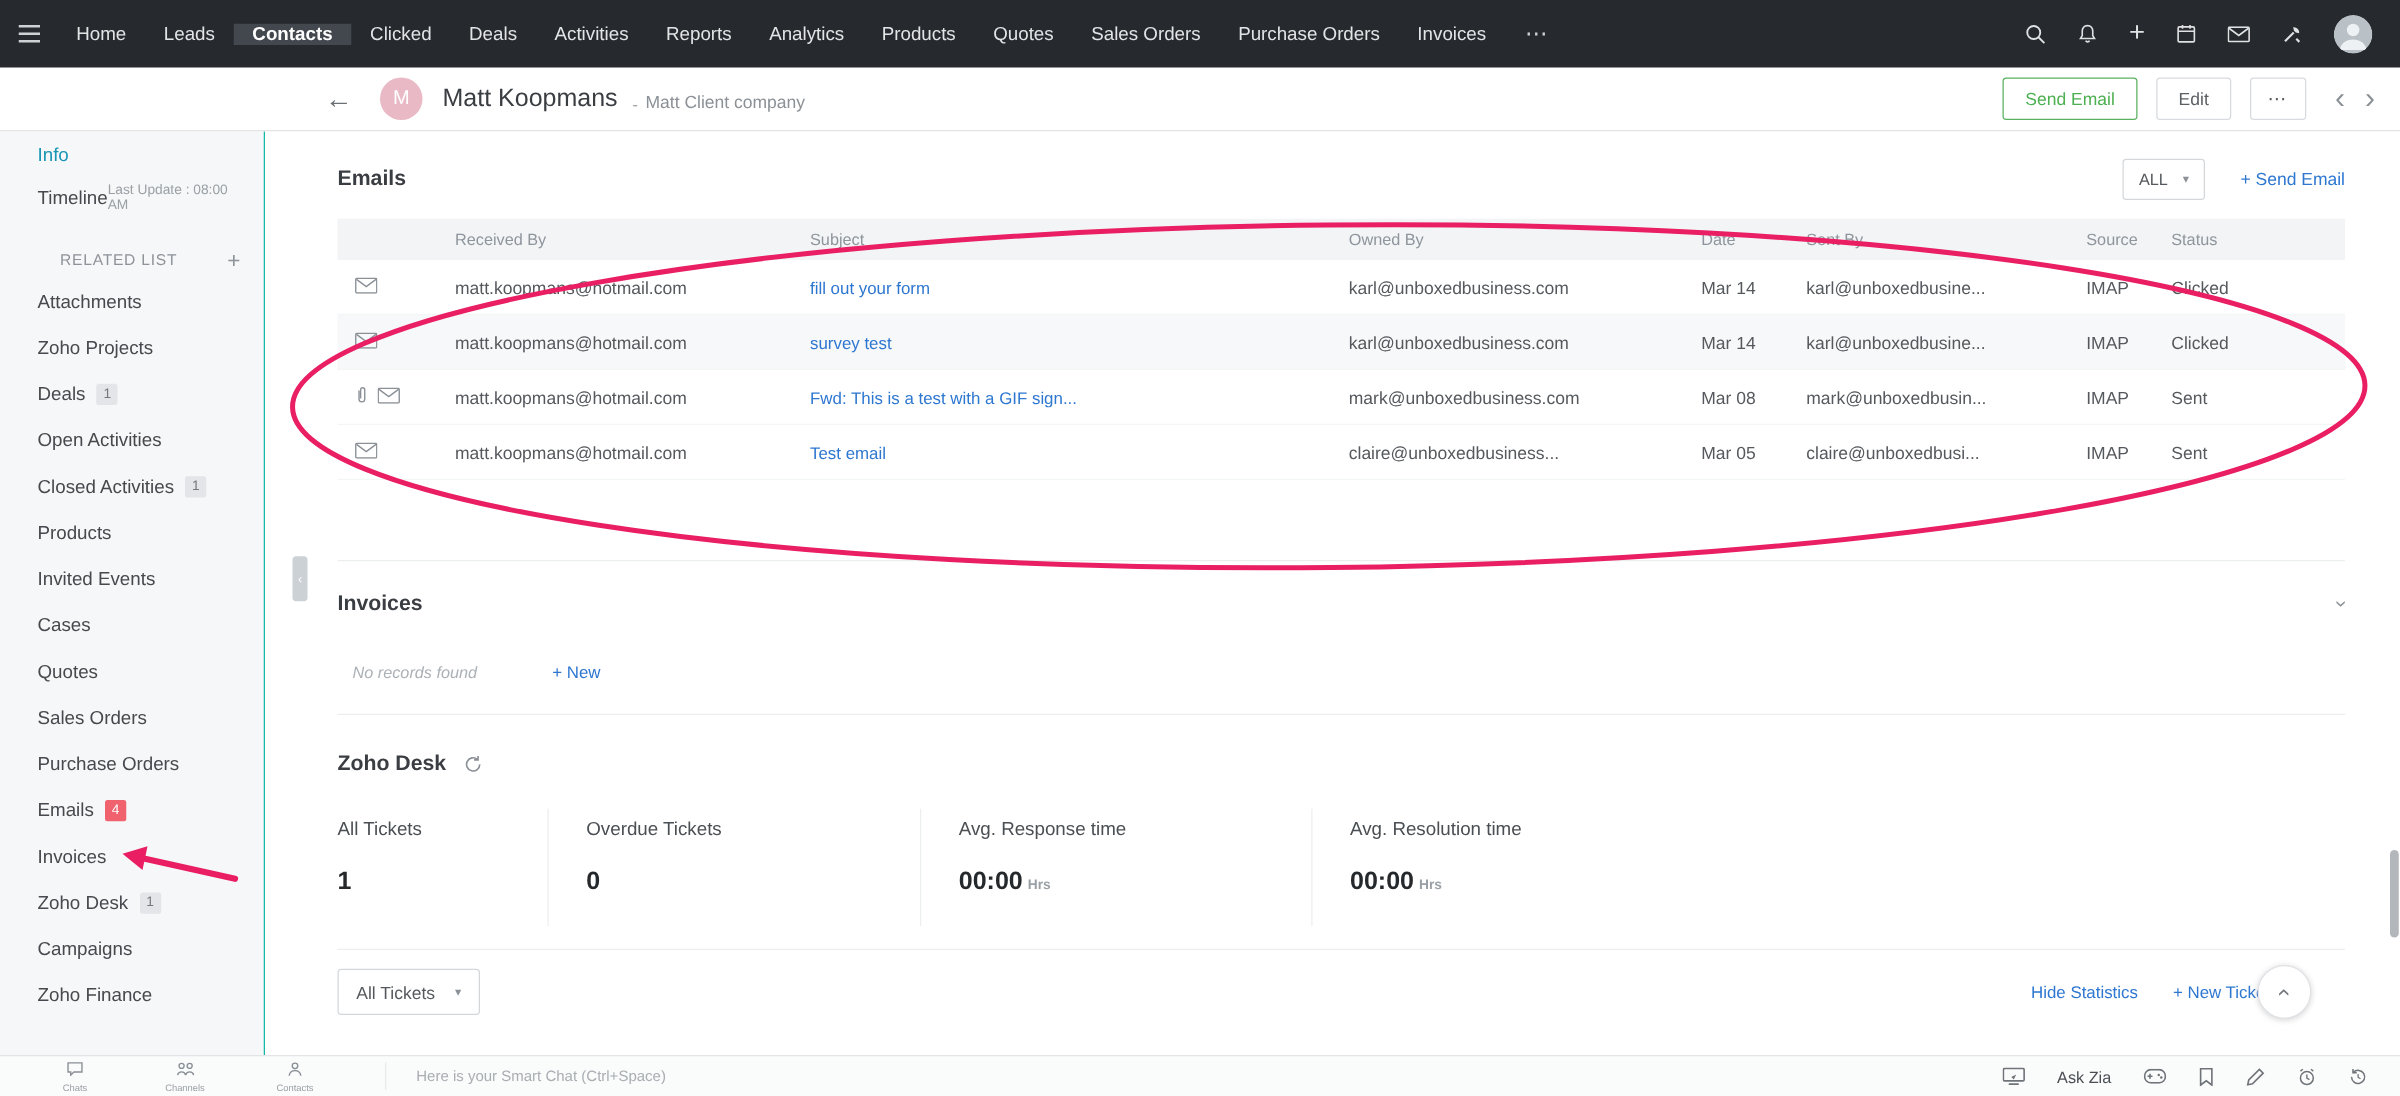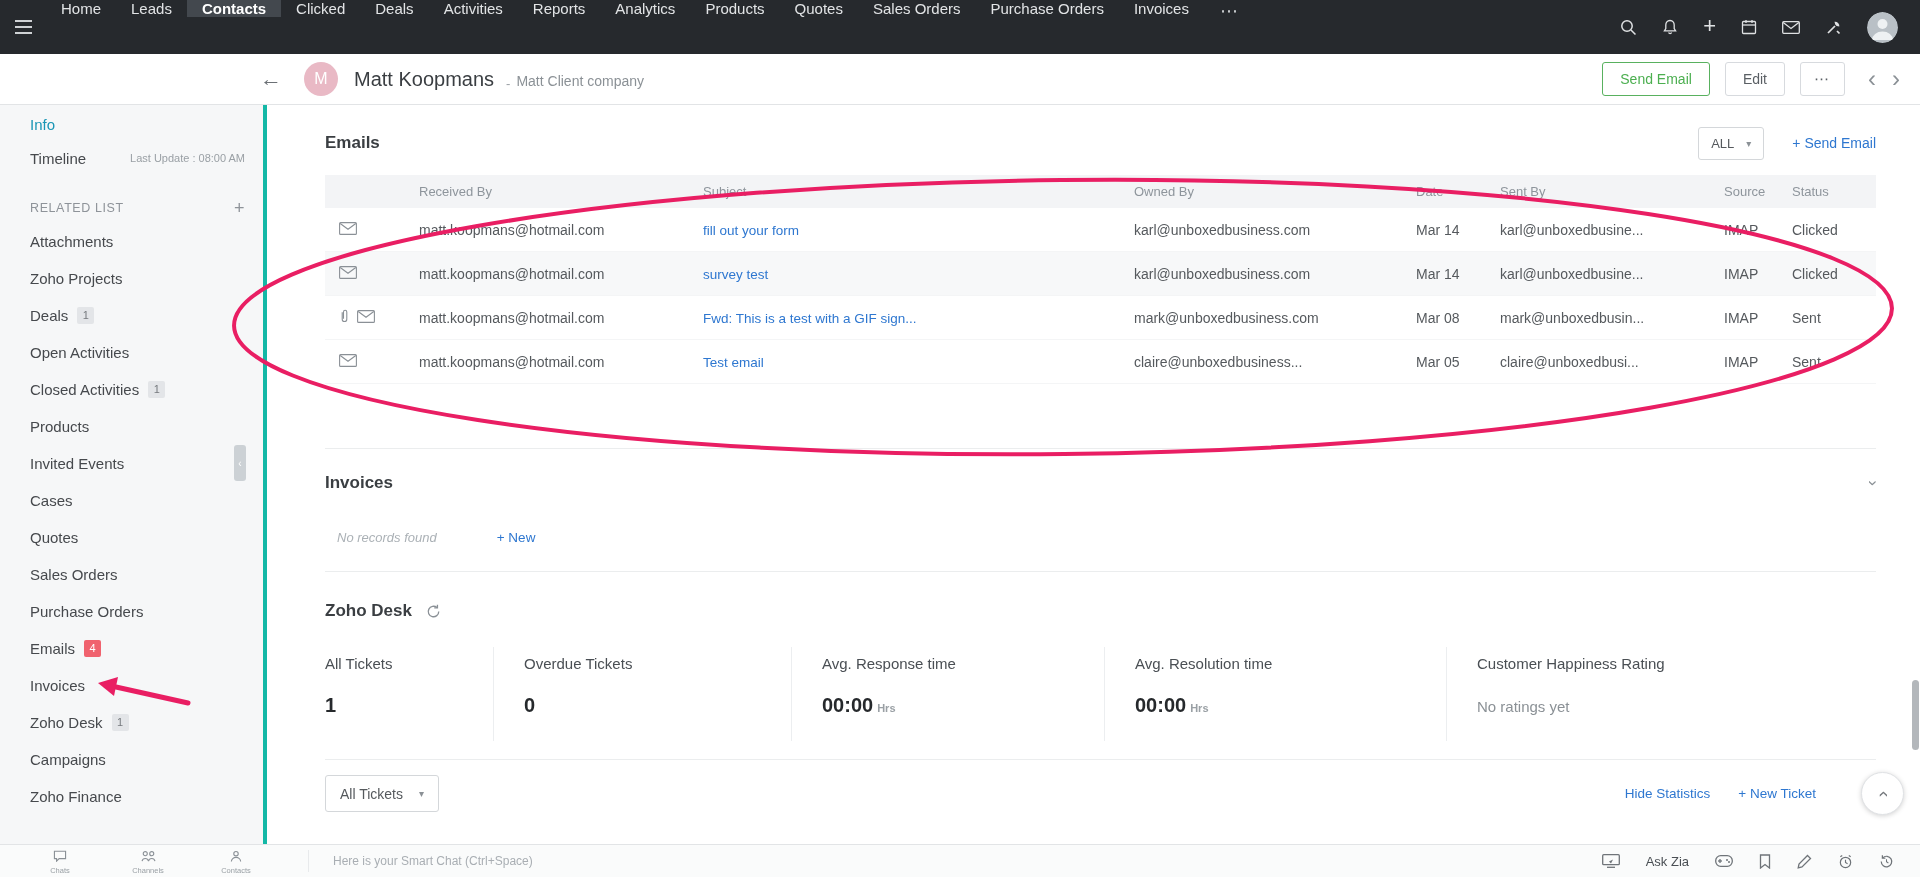--- a/index.html
+++ b/index.html
@@ -3,21 +3,21 @@
 <meta charset="utf-8">
 <style>
   *{box-sizing:border-box;margin:0;padding:0}
   html,body{width:1920px;height:877px;overflow:hidden;background:#fff;
     font-family:"Liberation Sans",sans-serif;-webkit-font-smoothing:antialiased}
 
   
   .topnav{height:54px;background:#26292d;display:flex;align-items:stretch;color:#e6e8ea;position:relative;z-index:5}
   .hamburger{width:46px;display:flex;flex-direction:column;justify-content:center;align-items:center;gap:4px;cursor:pointer}
   .hamburger i{display:block;width:17px;height:2px;background:#cfd2d5}
-  .nav-items{display:flex;align-items:flex-start}
+  .nav-items{display:flex;align-items:center}
   .nav-item{display:flex;align-items:center;padding:0 15px;font-size:15px;color:#e2e4e6;cursor:pointer;white-space:nowrap}
   .nav-item.active{background:#43484e;color:#fff;font-weight:bold}
   .nav-more{display:flex;align-items:center;padding:0 16px;font-size:18px;color:#cfd2d5;cursor:pointer}
   .nav-right{margin-left:auto;display:flex;align-items:center;gap:25px;padding-right:22px}
   .nav-ic{display:flex;align-items:center;cursor:pointer}
   .nav-plus{font-size:22px;color:#dfe1e3;line-height:1;margin-top:-2px}
   .nav-avatar{width:31px;height:31px;border-radius:50%;overflow:hidden;cursor:pointer}
 
   
   .rec-header{height:51px;background:#fff;border-bottom:1px solid #e2e4e6;display:flex;align-items:center;padding:0 20px 0 260px;position:relative;z-index:4}
@@ -28,25 +28,25 @@
   .rec-company{font-size:14px;color:#8b9196;margin-top:4px}
   .rec-actions{margin-left:auto;display:flex;align-items:center;gap:15px}
   .btn{height:34px;padding:0 17px;border:1px solid #d7dade;border-radius:3px;background:#fff;font-size:14px;color:#5a5f64;cursor:pointer;font-family:inherit}
   .btn-green{border-color:#59b15f;color:#4caf50}
   .btn-more{padding:0 13px;font-size:15px;letter-spacing:2px;color:#5a5f64}
   .hdr-chevrons{display:flex;align-items:center;gap:16px;margin-left:8px}
   .hdr-chev{font-size:24px;color:#8b9196;cursor:pointer;line-height:1}
 
   
   .layout{display:flex;height:739px;position:relative}
-  .sidebar{width:267px;background:#f6f7f8;border-right:4px solid #14b8a6;padding-top:2px;flex:none}
+  .sidebar{width:212px;background:#f6f7f8;border-right:1px solid #14b8a6;padding-top:2px;flex:none}
   .side-row{height:34px;display:flex;align-items:center;padding:0 18px 0 30px;font-size:15px;color:#46494d;cursor:pointer}
   .side-row .meta{margin-left:auto;font-size:11px;color:#9aa0a5}
   .side-info{color:#1a96b5}
-  .related-head{margin-top:18px;height:30px;display:flex;align-items:center;padding:0 18px 0 30px;font-size:12.5px;letter-spacing:.6px;color:#8e9399}
+  .related-head{margin-top:18px;height:30px;display:flex;align-items:center;padding:0 18px 0 48px;font-size:12.5px;letter-spacing:.6px;color:#8e9399}
   .related-head .plus{margin-left:auto;font-size:18px;color:#8e9399;cursor:pointer}
   .side-item{height:37px;display:flex;align-items:center;padding:0 18px 0 30px;font-size:15px;color:#46494d;cursor:pointer}
   .badge{margin-left:9px;min-width:17px;height:17px;padding:0 3px;background:#e3e5e8;color:#75797d;font-size:11px;line-height:17px;text-align:center;border-radius:2px}
   .badge-red{background:#f0626e;color:#fff}
   .collapse-pill{position:absolute;left:234px;top:340px;width:12px;height:36px;background:#ccd1d5;border-radius:3px;z-index:6;display:flex;align-items:center;justify-content:center;color:#fff;font-size:10px;cursor:pointer}
 
   
   .content{flex:1;position:relative;background:#fff;overflow:hidden}
   .sec-head{position:absolute;left:58px;right:44px;display:flex;align-items:center}
   .sec-title{font-size:17px;font-weight:bold;color:#3a3e42}
@@ -390,24 +390,20 @@
         <div class="stat-value">0</div>
       </div>
       <div class="stat s3">
         <div class="stat-label">Avg. Response time</div>
         <div class="stat-value"><span>00:00</span><span class="stat-unit">Hrs</span></div>
       </div>
       <div class="stat s4">
         <div class="stat-label">Avg. Resolution time</div>
         <div class="stat-value"><span>00:00</span><span class="stat-unit">Hrs</span></div>
       </div>
-      <div class="stat s5">
-        <div class="stat-label">Customer Happiness Rating</div>
-        <div class="stat-text">No ratings yet</div>
-      </div>
     </div>
 
     <div class="hdivider div3"></div>
 
     <div class="desk-controls">
       <div class="dd tickets-dd">
         <span>All Tickets</span>
         <span class="caret">▾</span>
       </div>
       <a class="link hide-stats">Hide Statistics</a>

